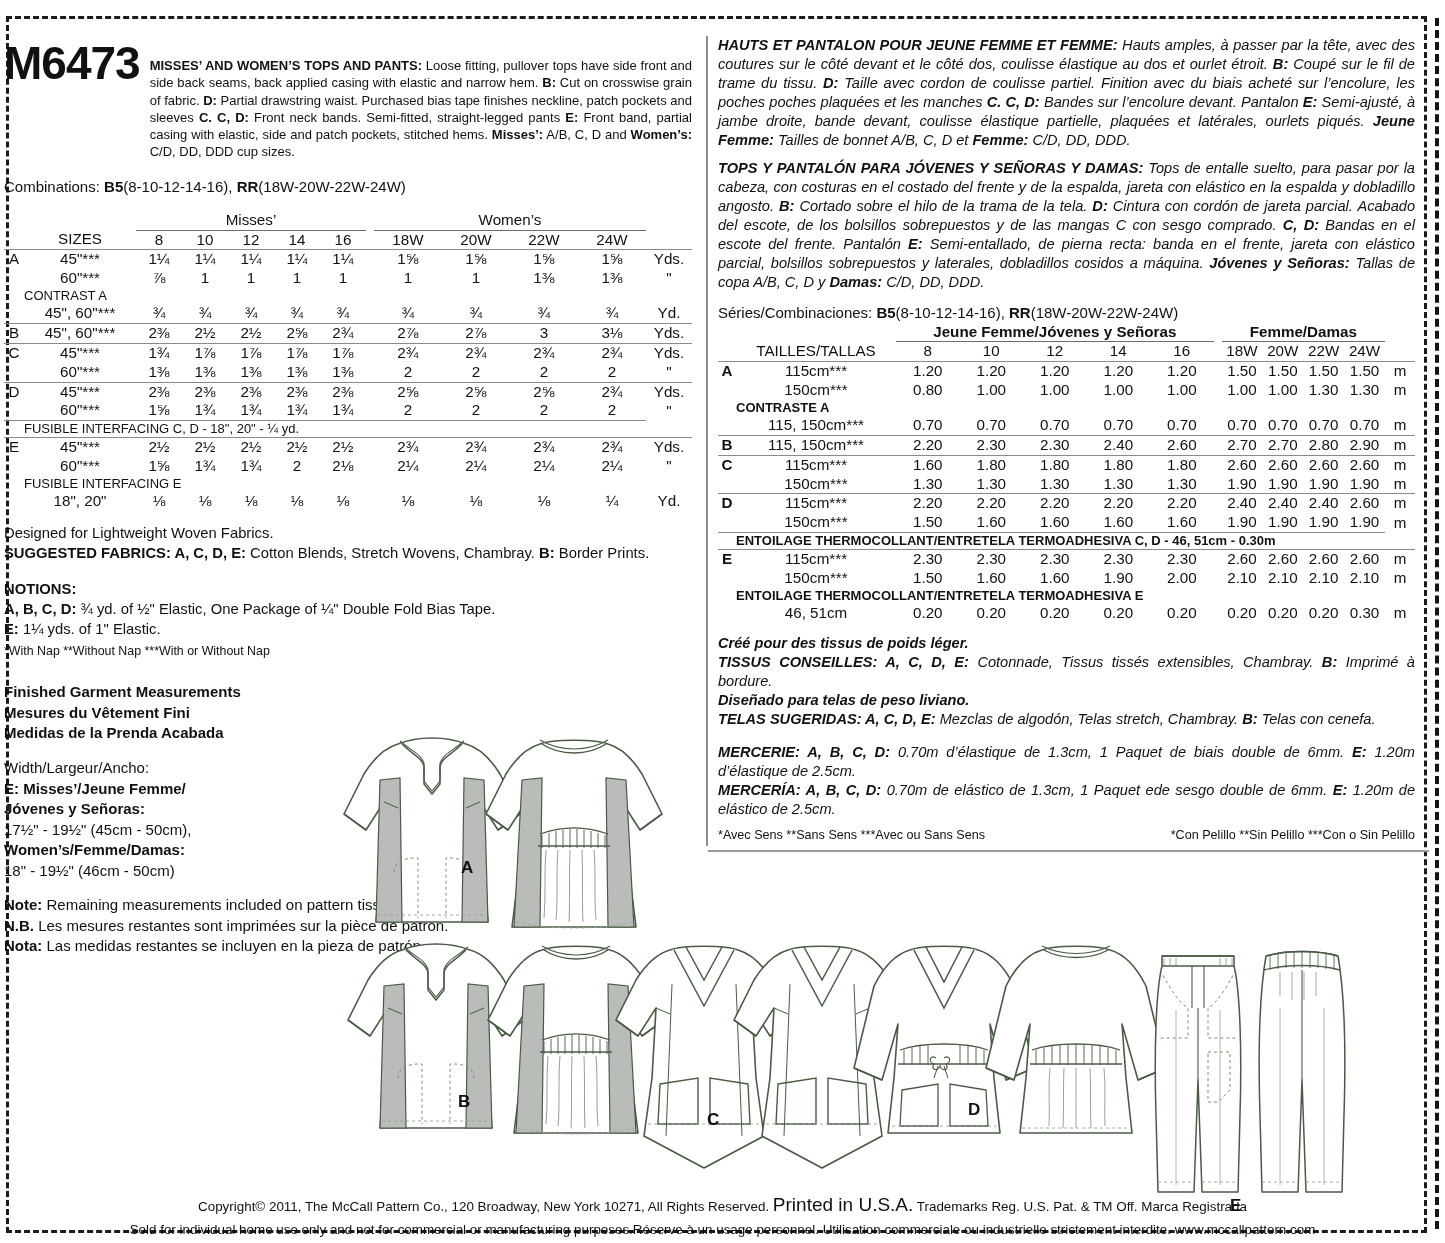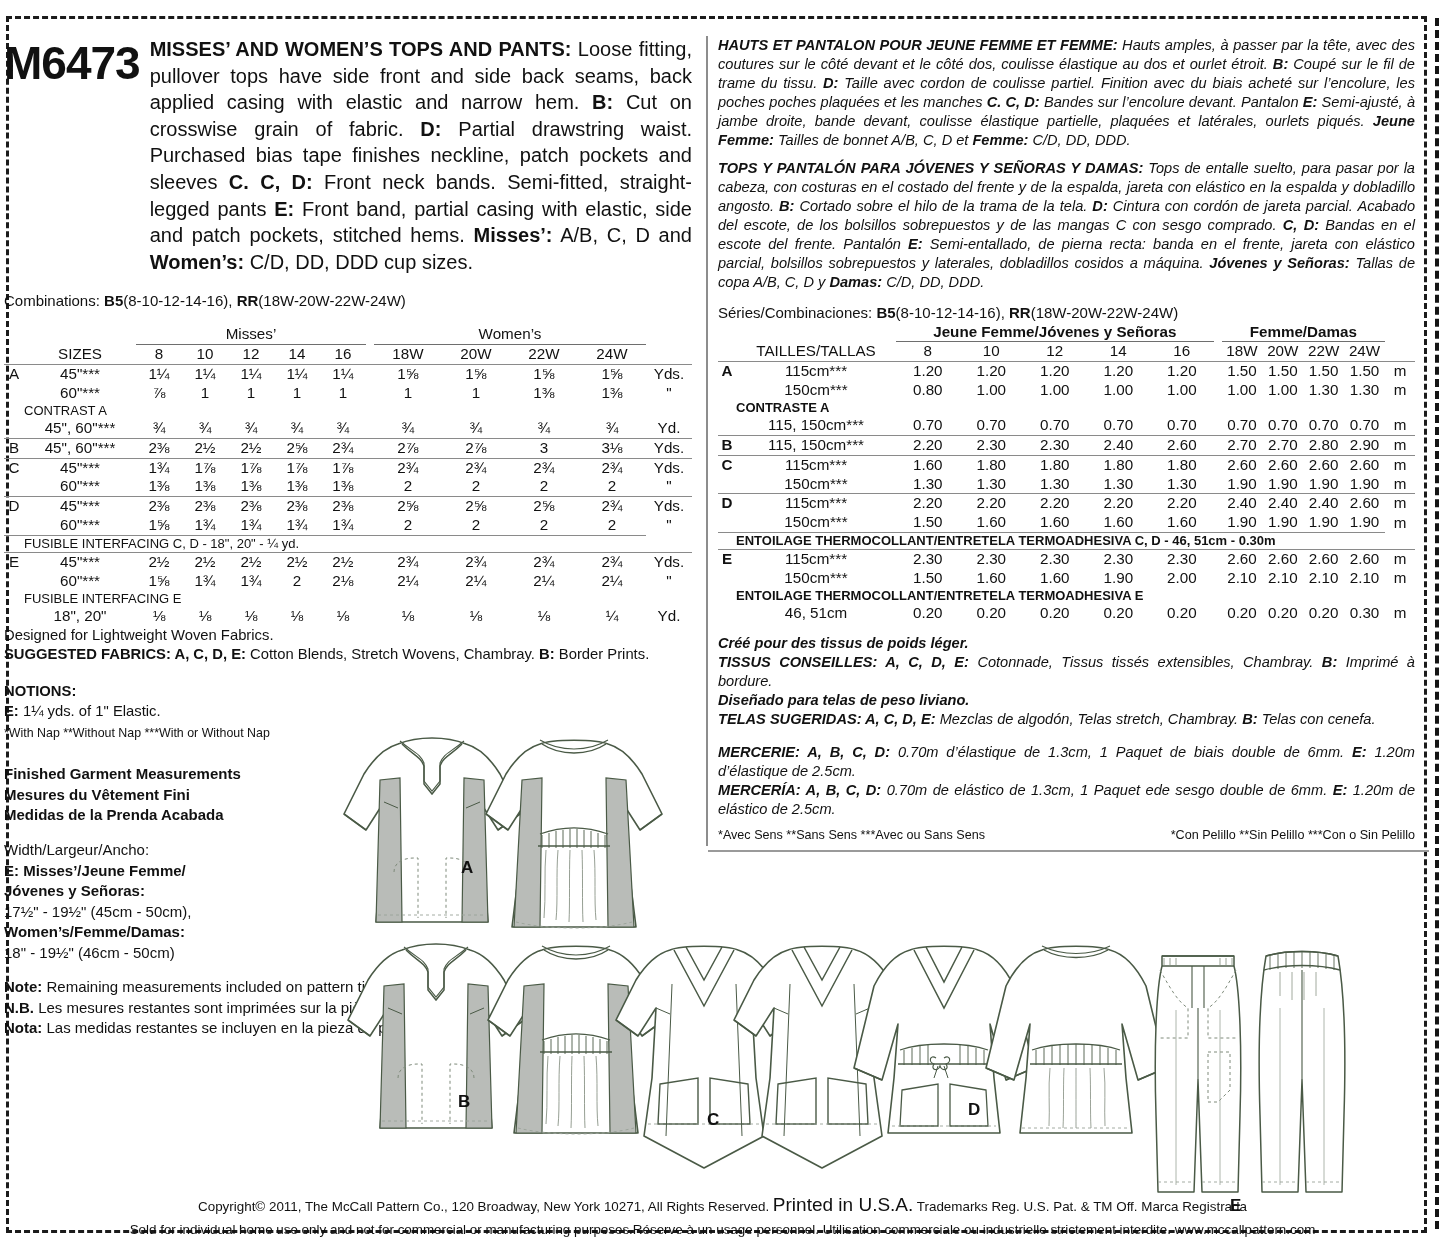--- a/index.html
+++ b/index.html
@@ -47,24 +47,25 @@
   .head-row { display: flex; align-items: flex-start; gap: 10px; }
   .patnum {
     font-size: 46px;
     font-weight: bold;
     letter-spacing: -1px;
     line-height: 1;
     padding-top: 4px;
     white-space: nowrap;
   }
   .desc {
-    font-size: 20px;
+    font-size: 13px;
     line-height: 1.33;
     text-align: justify;
     flex: 1;
+    margin-top: 21px;
   }
   b, strong { font-weight: bold; }
 
   .combi {
     font-size: 15px;
     margin-top: 17px;
     white-space: nowrap;
   }
 
   
@@ -97,21 +98,21 @@
     font-size: 13px;
   }
   .sz-head td { padding-bottom: 1px; }
 
   
   .prose {
     font-size: 14.8px;
     line-height: 1.33;
     text-align: justify;
   }
-  .prose-t { }
+  .prose-t { margin-top: 13px; }
   .tiny { font-size: 12.4px; margin-top: 5px; }
 
   .fgm {
     font-size: 15px;
     line-height: 1.37;
     margin-top: 24px;
   }
   .fgm .b { font-weight: bold; }
   .gap { height: 14px; }
 
@@ -392,20 +393,21 @@
               <td>¼</td>
               <td class="c-unit">Yd.</td>
             </tr>
           </tbody>
       </table>
 
       <div class="prose prose-t">Designed for Lightweight Woven Fabrics.</div>
       <div class="prose"><b>SUGGESTED FABRICS: A, C, D, E:</b> Cotton Blends, Stretch Wovens, Chambray. <b>B:</b> Border Prints.</div>
 
       <div class="prose" style="margin-top:17px;font-weight:bold">NOTIONS:</div>
+      <div class="prose"><b>A, B, C, D:</b> ¾ yd. of ½" Elastic, One Package of ¼" Double Fold Bias Tape.</div>
       <div class="prose"><b>E:</b> 1¼ yds. of 1" Elastic.</div>
       <div class="tiny">*With Nap **Without Nap ***With or Without Nap</div>
 
       <div class="fgm">
         <div class="b">Finished Garment Measurements</div>
         <div class="b">Mesures du Vêtement Fini</div>
         <div class="b">Medidas de la Prenda Acabada</div>
         <div class="gap"></div>
         <div>Width/Largeur/Ancho:</div>
         <div class="b">E: Misses’/Jeune Femme/</div>

